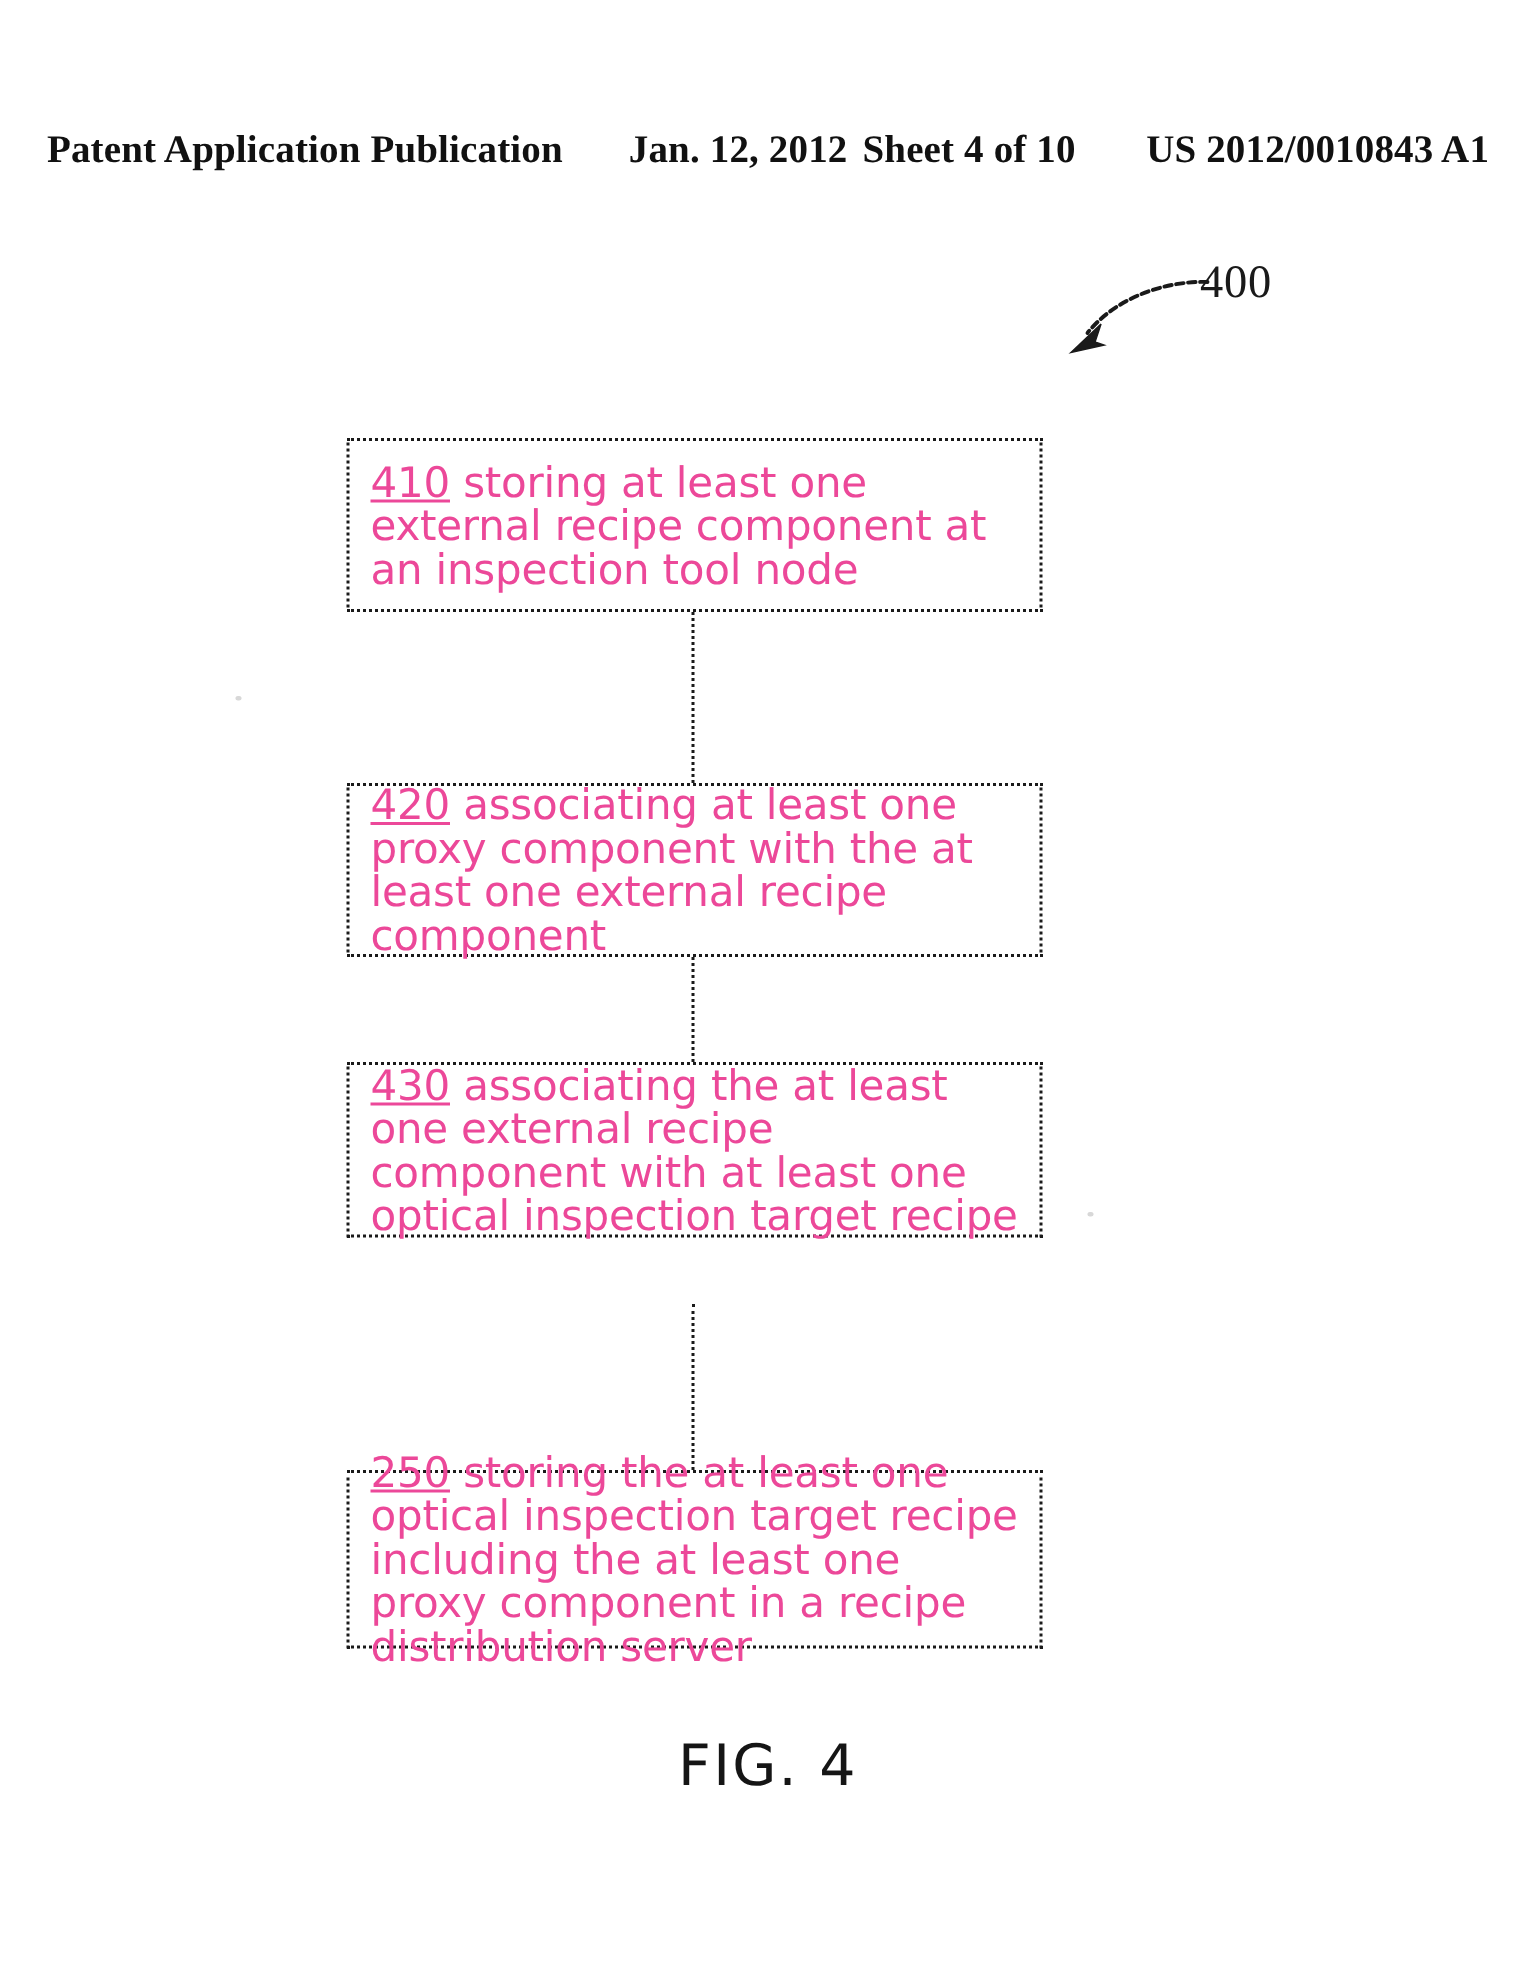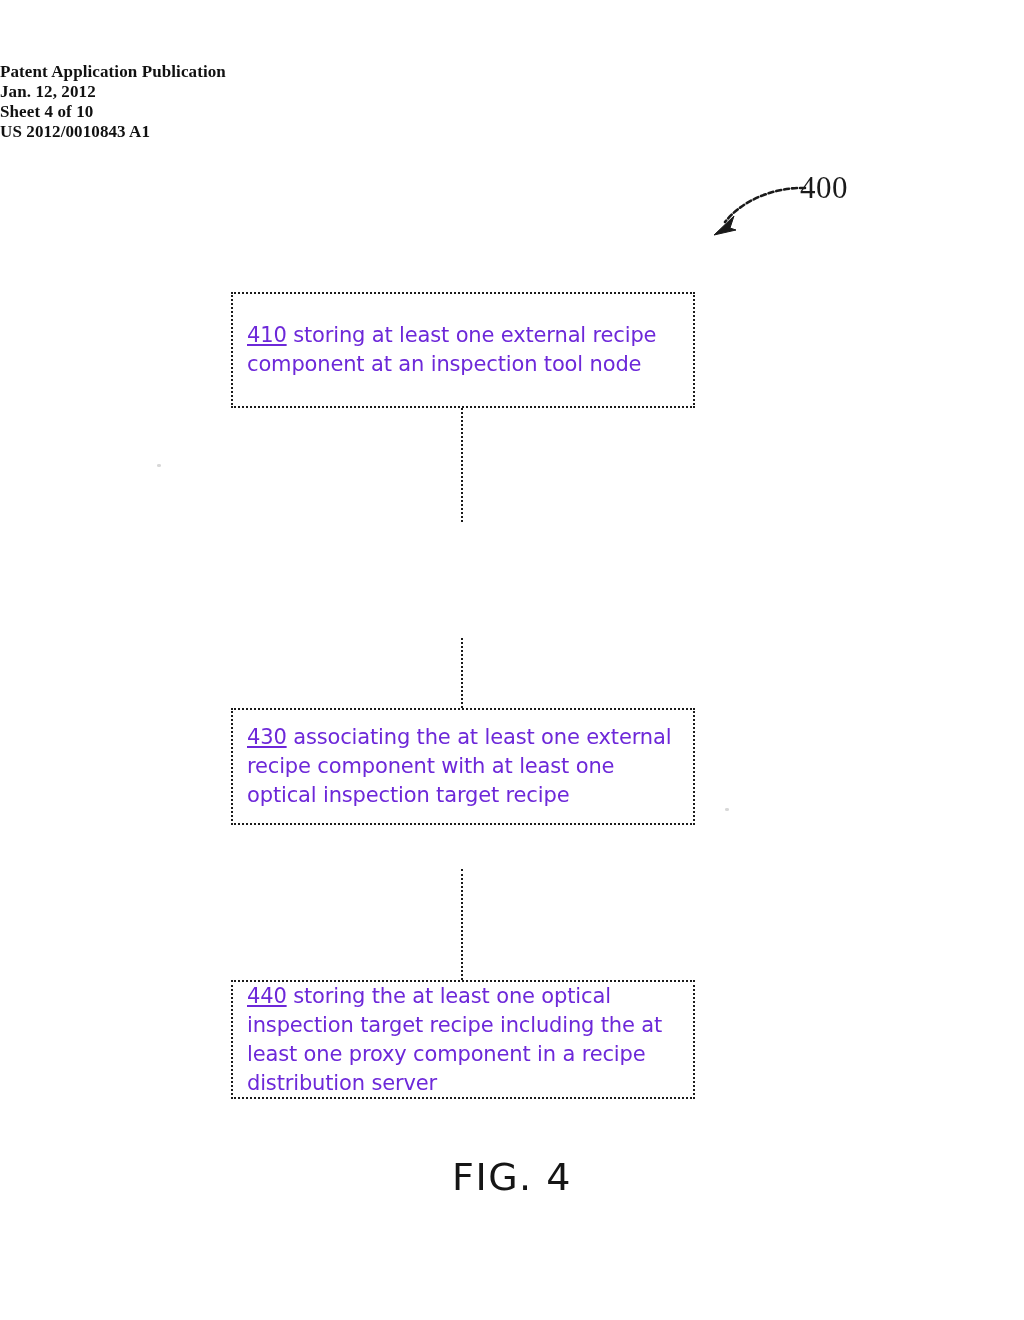--- a/index.html
+++ b/index.html
@@ -22,25 +22,24 @@
     position: absolute;
     left: 0;
     top: 85px;
     width: 1024px;
     height: 34px;
     display: flex;
     align-items: baseline;
     justify-content: center;
     font-family: "Liberation Serif", serif;
     font-weight: bold;
-    font-size: 17px;
+    font-size: 26px;
     letter-spacing: 0.1px;
     white-space: nowrap;
     color: #111111;
-    flex-direction: column;
   }
   #patent-header .hdr-left   { margin-right: 44px; }
   #patent-header .hdr-date   { margin-right: 10px; }
   #patent-header .hdr-sheet  { margin-right: 47px; }
   #patent-header .hdr-number { }
 
   
   #figure-canvas {
     position: absolute;
     left: 0;
@@ -79,23 +78,23 @@
     left: 231px;
     width: 464px;
     box-sizing: border-box;
     border: 2px dotted #1a1a1a;
     background: #ffffff;
     display: flex;
     align-items: center;
   }
   .flow-box-text {
     font-family: "DejaVu Sans", sans-serif;
-    font-size: 21px;
+    font-size: 28px;
     line-height: 29px;
-    color: #6d28d9;
+    color: #ec4899;
     padding: 0 14px 0 14px;
     letter-spacing: -0.15px;
     width: 100%;
   }
   .step-num {
     text-decoration: underline;
     text-underline-offset: 2px;
   }
 
   #box-410 { top: 292px;  height: 116px; }
@@ -157,34 +156,39 @@
   </div>
 
   <div class="flow-box" id="box-410">
     <div class="flow-box-text">
       <span class="step-num">410</span><span> storing at least one external recipe component at an inspection tool node</span>
     </div>
   </div>
 
   <div class="connector" id="connector-410-420"></div>
 
+  <div class="flow-box" id="box-420">
+    <div class="flow-box-text">
+      <span class="step-num">420</span><span> associating at least one proxy component with the at least one external recipe component</span>
+    </div>
+  </div>
 
   <div class="connector" id="connector-420-430"></div>
 
   <div class="flow-box" id="box-430">
     <div class="flow-box-text">
       <span class="step-num">430</span><span> associating the at least one external recipe component with at least one optical inspection target recipe</span>
     </div>
   </div>
 
   <div class="connector" id="connector-430-440"></div>
 
   <div class="flow-box" id="box-440">
     <div class="flow-box-text">
-      <span class="step-num">440</span><span> storing the at least one optical inspection target recipe including the at least one proxy component in a recipe distribution server</span>
+      <span class="step-num">250</span><span> storing the at least one optical inspection target recipe including the at least one proxy component in a recipe distribution server</span>
     </div>
   </div>
 
   <div class="speck" id="speck-left"></div>
   <div class="speck" id="speck-right"></div>
 
 </div>
 
 <div id="figure-caption">FIG. 4</div>
 

